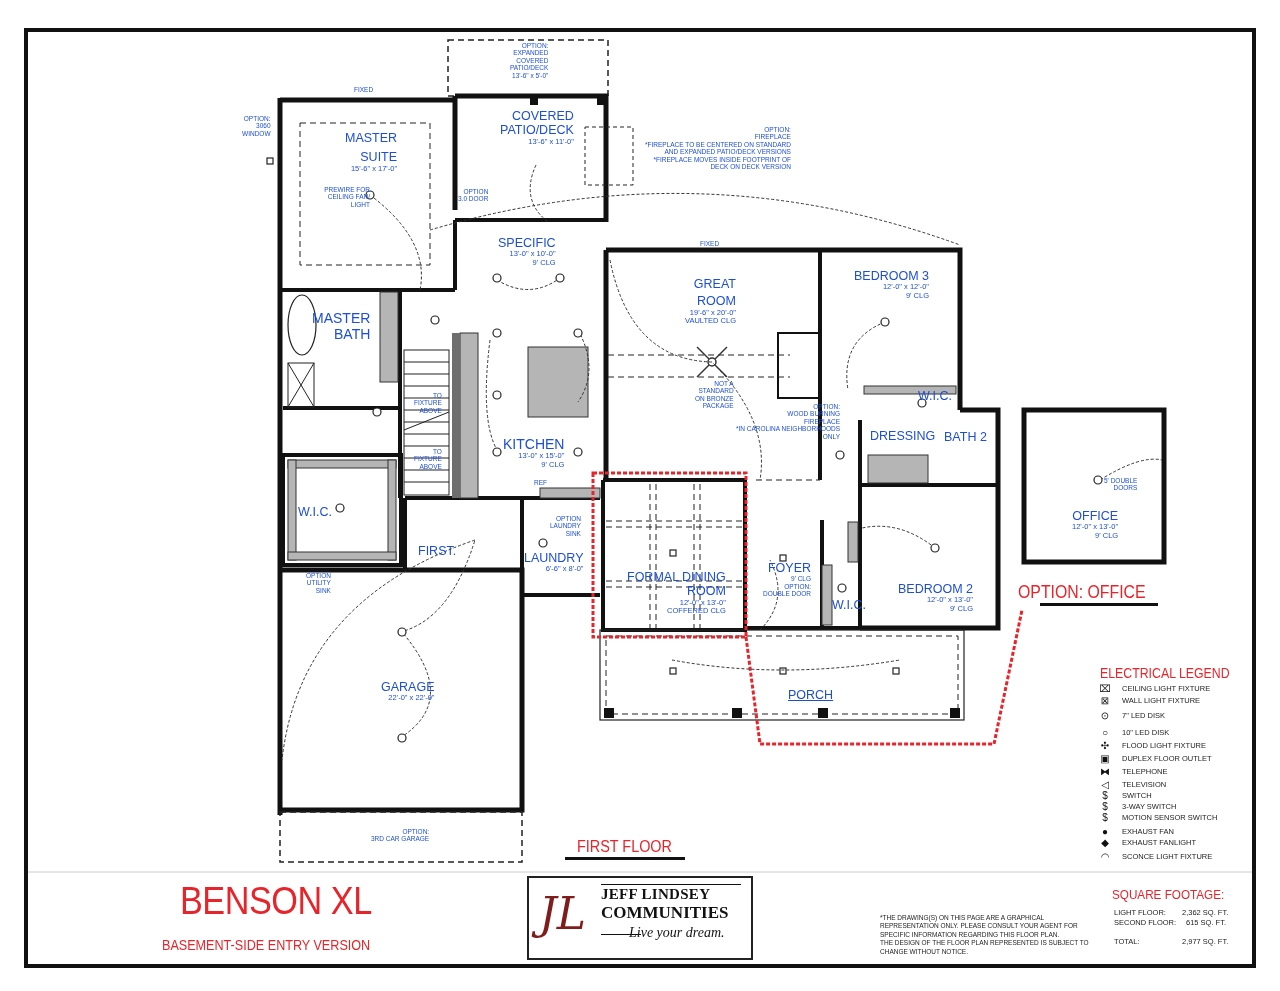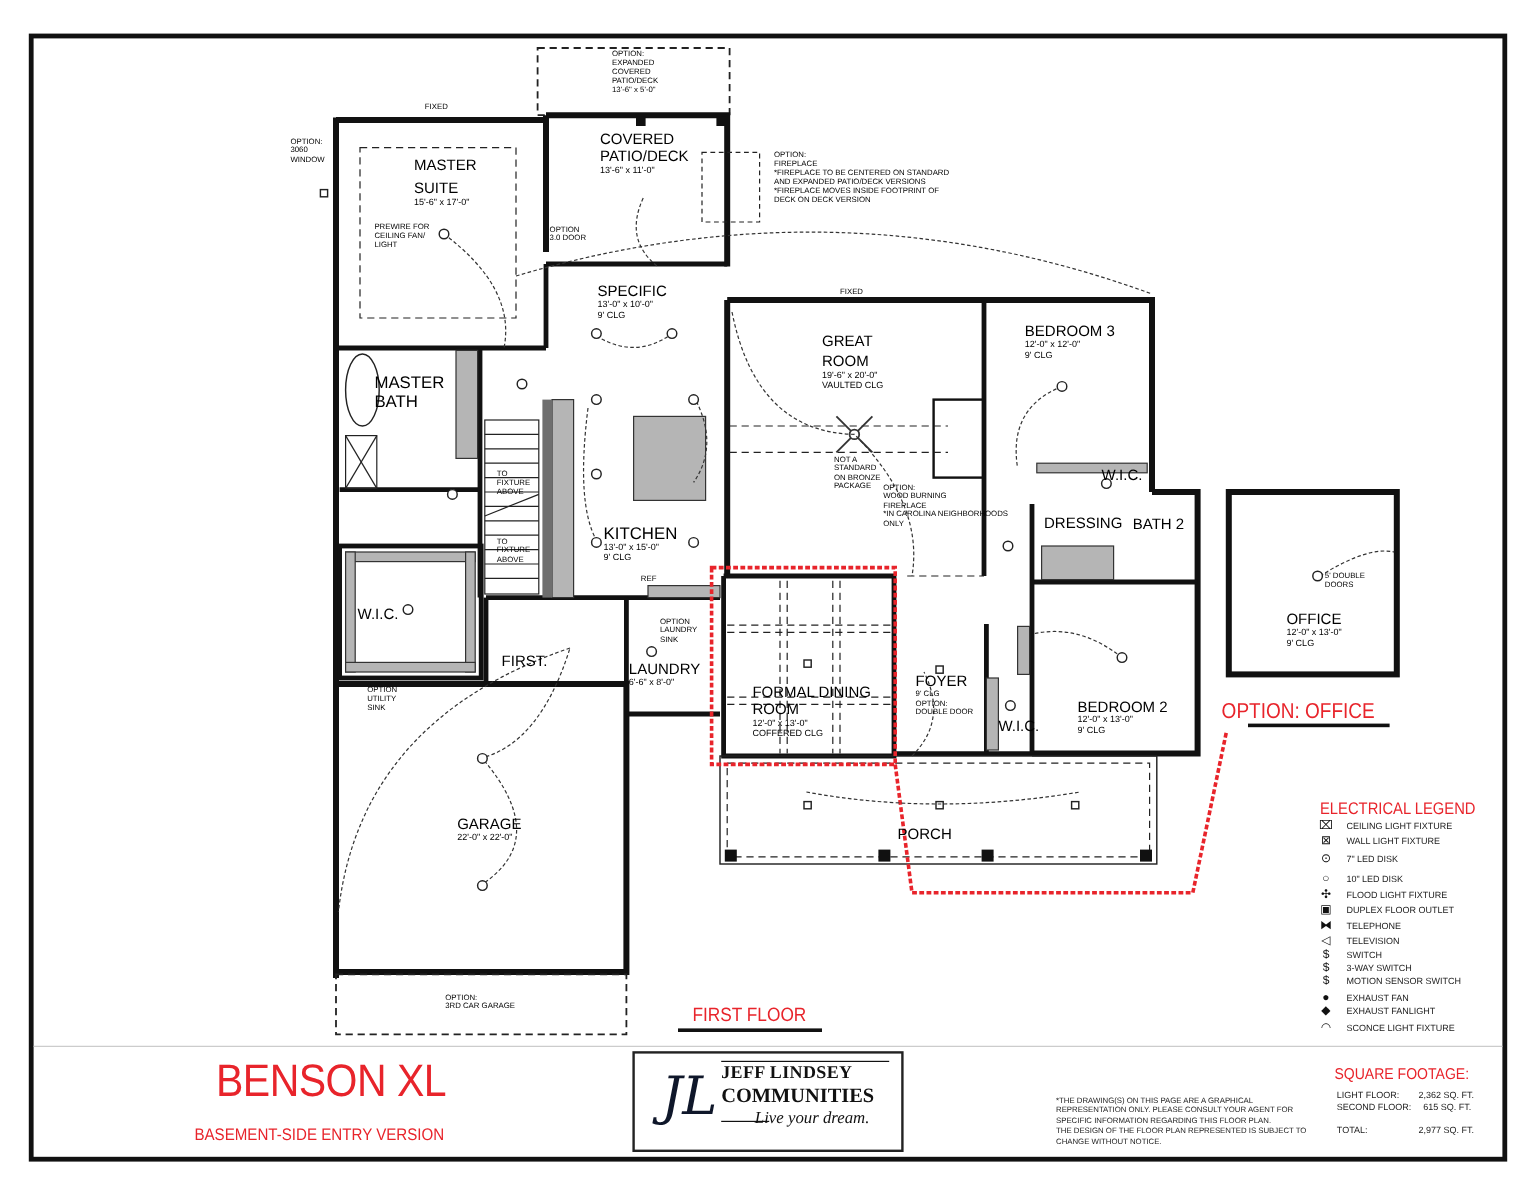--- a/index.html
+++ b/index.html
@@ -1,31 +1,31 @@
 <!DOCTYPE html>
 <html><head>
 <meta charset="utf-8">
 <style>
   html, body { margin:0; padding:0; background:#ffffff; }
   body { width:1280px; height:991px; position:relative; overflow:hidden; font-family:"Liberation Sans", sans-serif; }
   .sheet { position:absolute; left:24px; top:28px; width:1232px; height:940px; border:4px solid #111; box-sizing:border-box; background:#fff; }
   svg.plan { position:absolute; left:0; top:0; }
-  .lbl { position:absolute; color:#000000; font-family:"Liberation Sans", sans-serif; text-align:left; white-space:nowrap; line-height:1.15; }
+  .lbl { position:absolute; color:#1d4ed8; font-family:"Liberation Sans", sans-serif; text-align:right; white-space:nowrap; line-height:1.15; }
   .room { font-size:12.5px; }
   .room-lg { font-size:14px; }
   .dim { font-size:7.5px; }
   .note { font-size:6.5px; }
   .title-main { position:absolute; left:180px; top:880px; font-size:38px; color:#e8242b; letter-spacing:-0.5px; transform:scaleX(0.9); transform-origin:left; }
   .title-sub { position:absolute; left:162px; top:937px; font-size:14px; color:#e8242b; transform:scaleX(0.9); transform-origin:left; }
   .first-floor { position:absolute; left:577px; top:838px; font-size:16px; color:#e8242b; transform:scaleX(0.9); transform-origin:left; }
   .first-floor-line { position:absolute; left:565px; top:857px; width:120px; height:3px; background:#111; }
   .opt-office { position:absolute; left:1018px; top:582px; font-size:18px; color:#e8242b; transform:scaleX(0.88); transform-origin:left; }
   .opt-office-line { position:absolute; left:1040px; top:603px; width:118px; height:3px; background:#111; }
   .logo { position:absolute; left:527px; top:876px; width:226px; height:84px; border:2px solid #222; box-sizing:border-box; background:#fff; }
-  .logo-mark { position:absolute; left:10px; top:10px; font-family:"DejaVu Serif", serif; font-style:italic; font-size:44px; color:#0f172a;margin-left:12px; }
+  .logo-mark { position:absolute; left:10px; top:10px; font-family:"DejaVu Serif", serif; font-style:italic; font-size:44px; color:#7f1d1d; }
   .logo-l1 { position:absolute; left:72px; top:8px; font-family:"Liberation Serif", serif; font-weight:bold; font-size:15px; color:#111; letter-spacing:0.3px; }
   .logo-l2 { position:absolute; left:72px; top:25px; font-family:"Liberation Serif", serif; font-weight:bold; font-size:17px; color:#111; }
   .logo-tag { position:absolute; left:100px; top:47px; font-family:"Liberation Serif", serif; font-style:italic; font-size:14px; color:#111; }
   .logo-rule1 { position:absolute; left:72px; top:6px; width:140px; height:1px; background:#111; }
   .logo-rule2 { position:absolute; left:72px; top:56px; width:40px; height:1px; background:#111; }
   .disclaimer { position:absolute; left:880px; top:914px; font-size:6.5px; color:#222; line-height:1.3; width:220px; }
   .sqft-title { position:absolute; left:1112px; top:887px; font-size:13px; color:#e8242b; transform:scaleX(0.9); transform-origin:left; }
   .sqft-row { position:absolute; font-size:7.5px; color:#222; }
   .legend-title { position:absolute; left:1100px; top:665px; font-size:14px; color:#e8242b; transform:scaleX(0.88); transform-origin:left; }
   .legend-item { position:absolute; left:1098px; font-size:7.5px; color:#222; display:flex; align-items:center; height:12px; }
@@ -294,21 +294,21 @@
 
 <div class="lbl room" style="left:918px;top:389px;">W.I.C.</div>
 <div class="lbl room" style="left:832px;top:598px;">W.I.C.</div>
 <div class="lbl room" style="left:870px;top:429px;">DRESSING</div>
 <div class="lbl room" style="left:944px;top:430px;">BATH 2</div>
 
 <div class="lbl room" style="left:381px;top:680px;">
   <div>GARAGE</div>
   <div class="dim">22'-0" x 22'-0"</div>
 </div>
-<div class="lbl room" style="left:748px;top:688px;">PORCH</div>
+<div class="lbl room" style="left:788px;top:688px;text-decoration:underline;">PORCH</div>
 
 <div class="lbl room" style="left:1072px;top:509px;">
   <div>OFFICE</div>
   <div class="dim">12'-0" x 13'-0"</div>
   <div class="dim">9' CLG</div>
 </div>
 <div class="lbl note" style="left:1104px;top:477px;">
   <div>5' DOUBLE</div>
     <div>DOORS</div>
 </div>

